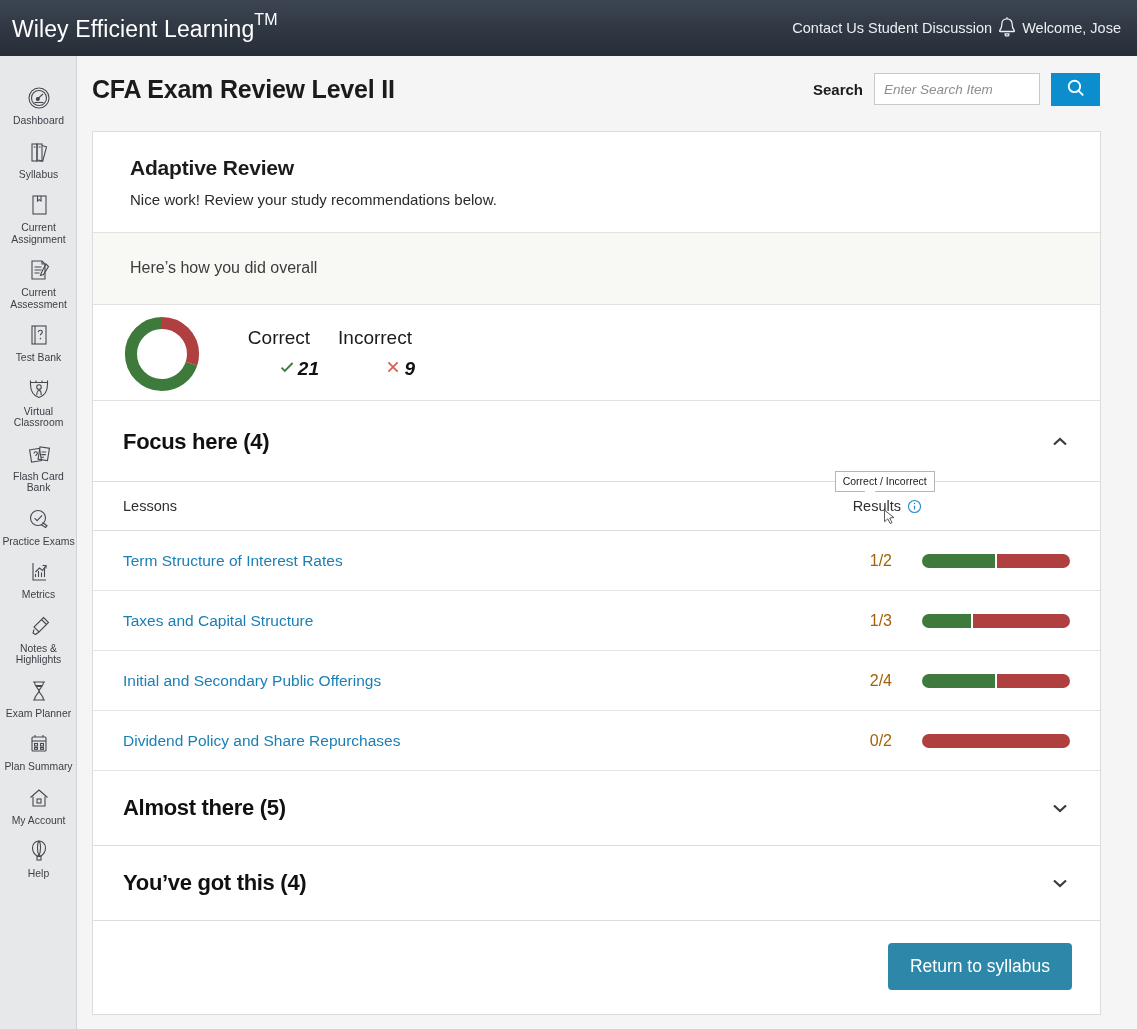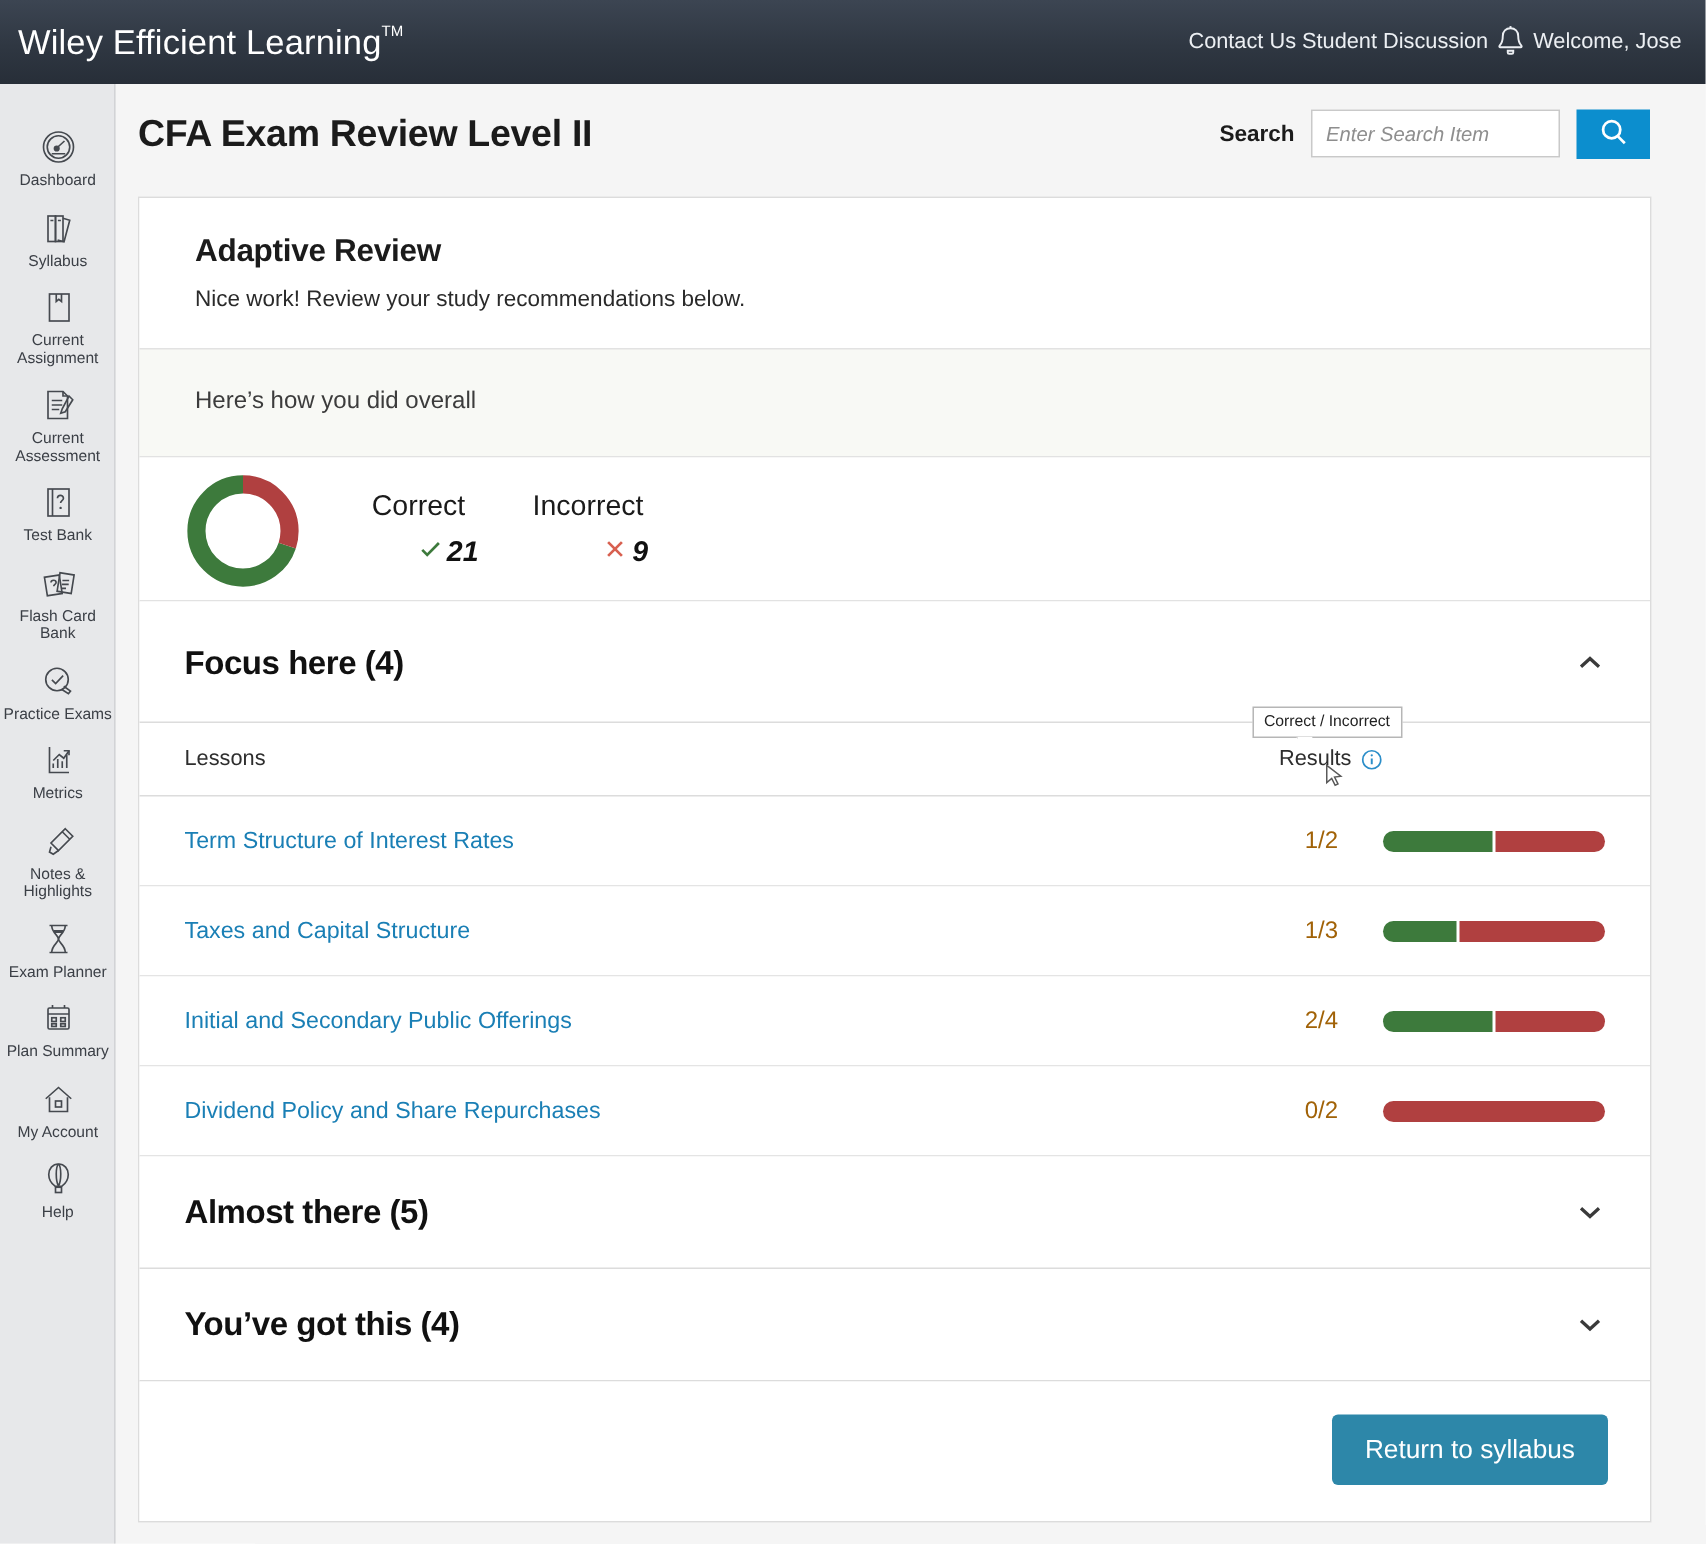--- a/index.html
+++ b/index.html
@@ -22,21 +22,21 @@
   }
   .brand {
     margin-left: 12px;
     color: #ffffff;
     font-size: 23px;
     letter-spacing: .1px;
     white-space: nowrap;
     position: relative;
   }
   .brand .tm {
-    font-size: 10px;
+    font-size: 16px;
     vertical-align: super;
     position: relative;
     top: -3px;
     left: 0px;
   }
   .topnav {
     margin-left: auto;
     margin-right: 16px;
     display: flex;
     align-items: center;
@@ -150,21 +150,21 @@
     display: flex;
     align-items: center;
     background: #fff;
     border-bottom: 1px solid #e2e2e2;
     height: 96px;
   }
   .donut { width: 82px; height: 82px; display: block; }
   .score-cols {
     display: flex;
     margin-left: 36px;
-    gap: 33px;
+    gap: 16px;
     align-items: flex-start;
   }
   .score-col { text-align: center; min-width: 80px; }
   .score-head { font-size: 19px; color: #1b1b1b; }
   .score-val {
     margin-top: 9px;
     display: flex; align-items: center; justify-content: flex-end; gap: 3px;
     font-size: 19px; font-weight: bold; color: #111; font-style: italic;
   }
 
@@ -360,20 +360,31 @@
       <svg viewBox="0 0 30 28" width="30" height="28" fill="none" stroke="#45494f" stroke-width="1.1">
         <rect x="8" y="5" width="14" height="18"></rect>
           <path d="M11 5v18"></path>
         <path d="M14.3 11.2c0-1.2 1-2 2-2s2 .8 2 1.9c0 1.6-1.9 1.7-1.9 3.2"></path>
         <circle cx="16.4" cy="17.6" r=".8" fill="#45494f" stroke="none"></circle>
       </svg>
     </span>
     <span class="side-label">Test Bank</span>
   </a>
 
+  <a class="side-item" href="#">
+    <span class="side-ico">
+      <svg viewBox="0 0 30 28" width="30" height="28" fill="none" stroke="#45494f" stroke-width="1.1">
+        <path d="M6.5 7.5h17v2c0 6-2.5 11-8.5 13C9 20.5 6.5 15.5 6.5 9.5z"></path>
+        <path d="M6.5 7.5v-2M12 7.5v-2M18 7.5v-2M23.5 7.5v-2"></path>
+        <circle cx="15" cy="12" r="2.3"></circle>
+          <path d="M12.8 20c0-2.6 1-4.6 2.2-4.6s2.2 2 2.2 4.6"></path>
+      </svg>
+    </span>
+    <span class="side-label">Virtual<br>Classroom</span>
+  </a>
 
   <a class="side-item" href="#">
     <span class="side-ico">
       <svg viewBox="0 0 30 28" width="30" height="28" fill="none" stroke="#45494f" stroke-width="1.1">
         <rect x="6.5" y="9" width="10" height="12.5" transform="rotate(-9 11.5 15)"></rect>
         <rect x="15" y="7.5" width="9.5" height="12.5" transform="rotate(9 19.8 13.7)"></rect>
         <path d="M10 13.4c0-1 .8-1.6 1.7-1.6s1.7.6 1.7 1.5c0 1.3-1.6 1.4-1.6 2.6"></path>
         <path d="M17.6 12h4.5M17.3 14.6h4.5M17 17.2h3"></path>
       </svg>
     </span>

